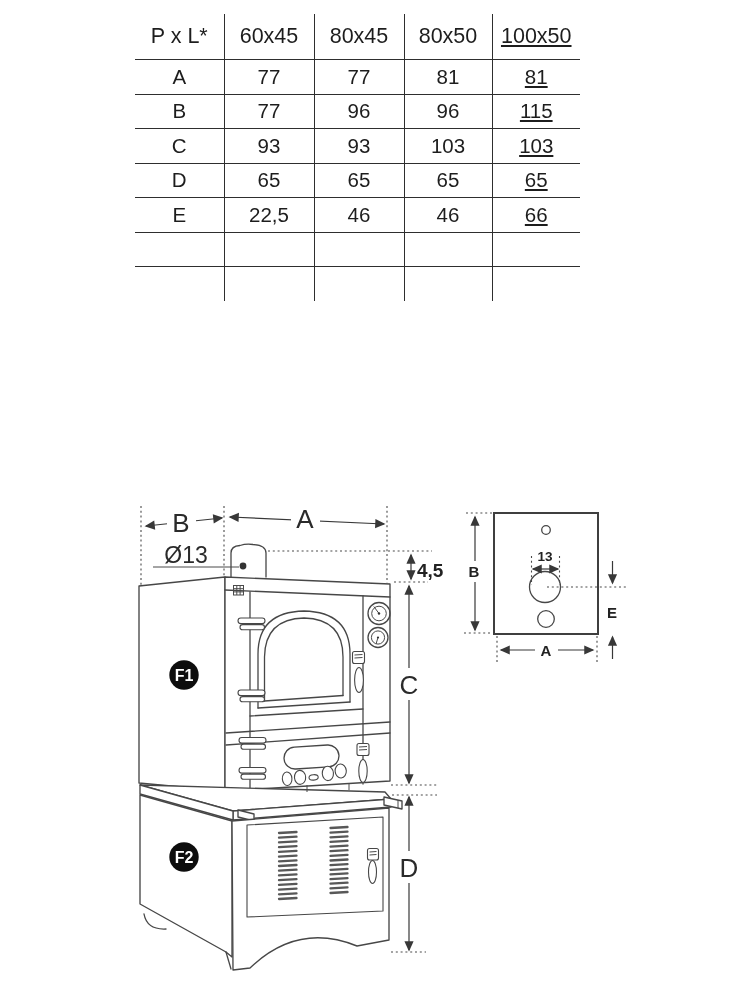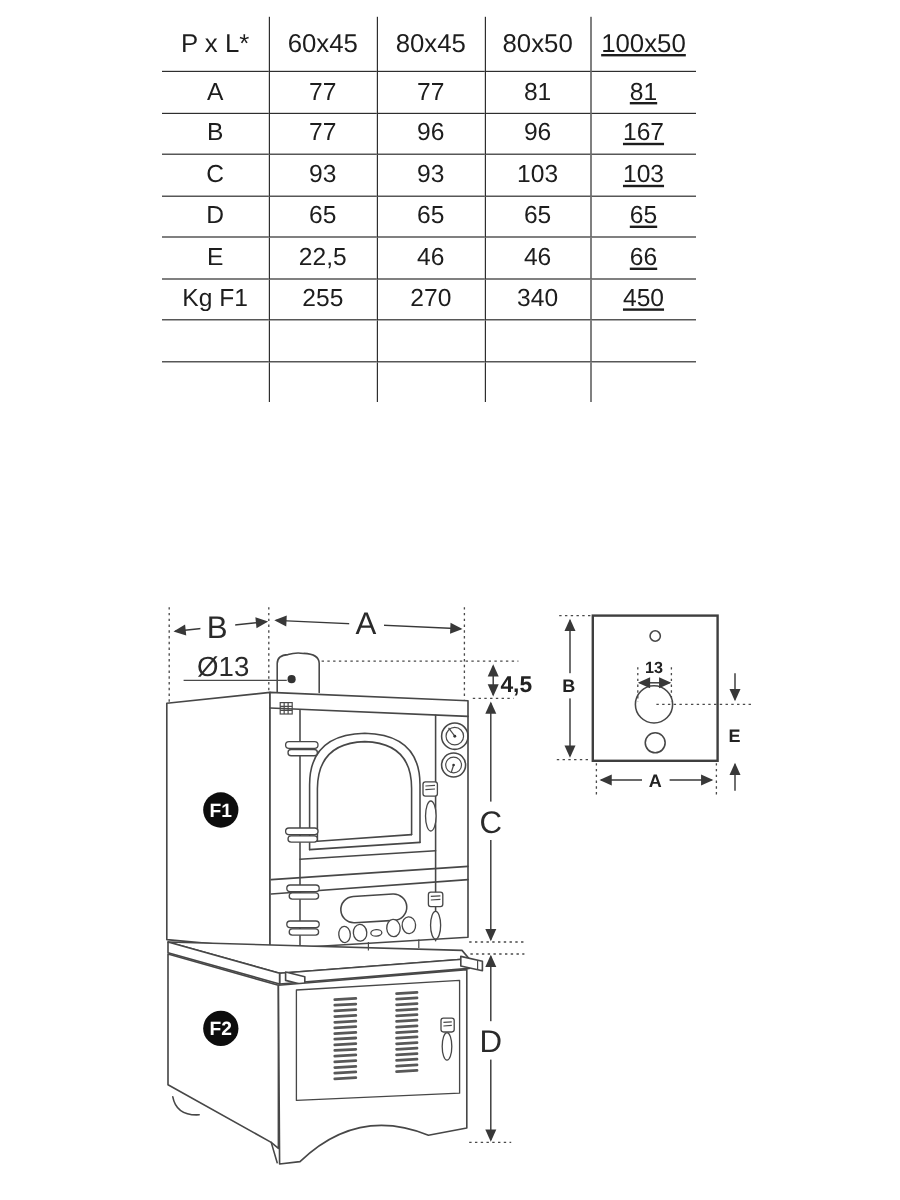--- a/index.html
+++ b/index.html
@@ -65,21 +65,21 @@
           <td>77</td>
           <td>77</td>
           <td>81</td>
           <td>81</td>
         </tr>
         <tr>
           <td>B</td>
           <td>77</td>
           <td>96</td>
           <td>96</td>
-          <td>167</td>
+          <td>115</td>
         </tr>
         <tr>
           <td>C</td>
           <td>93</td>
           <td>93</td>
           <td>103</td>
           <td>103</td>
         </tr>
         <tr>
           <td>D</td>
@@ -87,27 +87,20 @@
           <td>65</td>
           <td>65</td>
           <td>65</td>
         </tr>
         <tr>
           <td>E</td>
           <td>22,5</td>
           <td>46</td>
           <td>46</td>
           <td>66</td>
-        </tr>
-        <tr>
-          <td>Kg F1</td>
-          <td>255</td>
-          <td>270</td>
-          <td>340</td>
-          <td>450</td>
         </tr>
         <tr>
           <td></td>
           <td></td>
           <td></td>
           <td></td>
           <td></td>
         </tr>
         <tr>
           <td></td>

